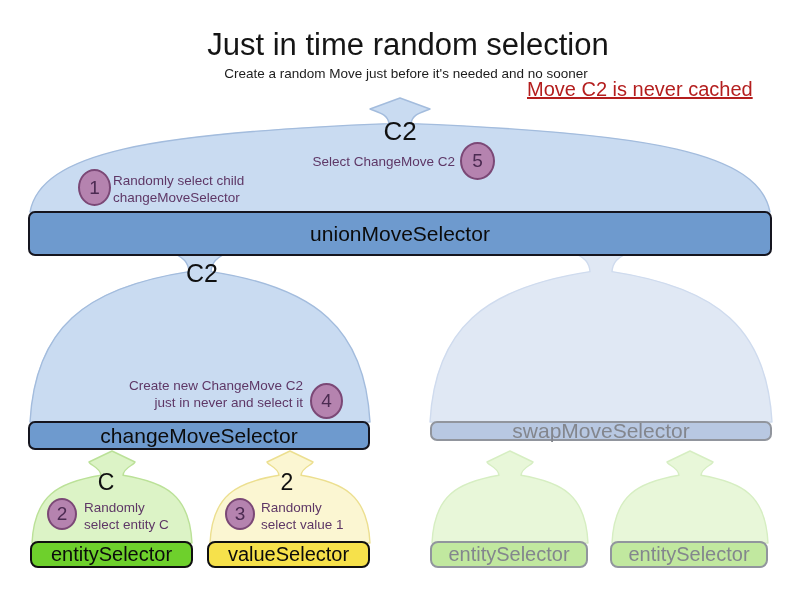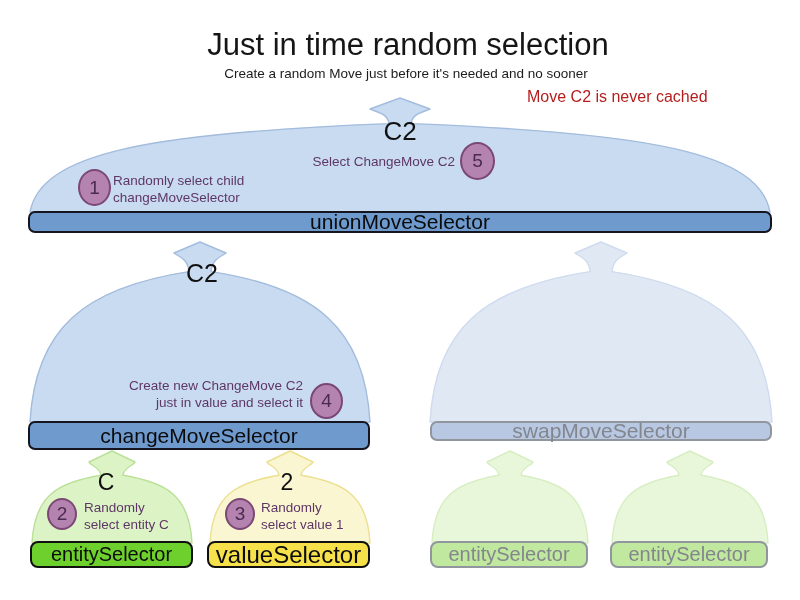--- a/index.html
+++ b/index.html
@@ -8,37 +8,37 @@
     font-family:"Liberation Sans",sans-serif;
   }
   .abs{position:absolute;}
   .title{
     left:0;right:0;top:29px;text-align:center;font-size:31px;color:#151515;line-height:1.05;padding-left:16px;
   }
   .subtitle{
     left:0;right:0;top:66px;text-align:center;font-size:13.5px;color:#1c1c1c;padding-left:12px;
   }
   .warning{
-    left:527px;top:88px;font-size:16px;color:var(--note-red);white-space:nowrap;
+    left:527px;top:78px;font-size:20px;color:var(--note-red);white-space:nowrap;text-decoration:underline;
   }
   svg.dome{position:absolute;overflow:visible;z-index:1;}
   svg.dome path{stroke-width:1.4;stroke-linejoin:round;}
   svg.dome.blue path{fill:var(--dome-blue-fill);stroke:var(--dome-blue-stroke);}
   svg.dome.blue-faded path{fill:var(--dome-blue-faded-fill);stroke:var(--dome-blue-faded-stroke);}
   svg.dome.green path{fill:var(--dome-green-fill);stroke:var(--dome-green-stroke);}
   svg.dome.green-faded path{fill:var(--dome-green-faded-fill);stroke:var(--dome-green-faded-stroke);}
   svg.dome.yellow path{fill:var(--dome-yellow-fill);stroke:var(--dome-yellow-stroke);}
   .bar{
     position:absolute;z-index:2;display:flex;align-items:center;justify-content:center;
     box-sizing:border-box;border-radius:7px;white-space:nowrap;
   }
   .bar.blue{background:var(--bar-blue);border:2px solid var(--bar-blue-border);color:#0b0b0b;font-size:21px;}
   .bar.blue-faded{background:var(--bar-blue-faded);border:2px solid var(--bar-faded-border);color:var(--faded-text);font-size:21px;}
   .bar.green{background:var(--bar-green);border:2px solid #101010;color:#0b0b0b;font-size:20px;border-radius:8px;}
-  .bar.yellow{background:var(--bar-yellow);border:2px solid #101010;color:#0b0b0b;font-size:24px;border-radius:8px;}
+  .bar.yellow{background:var(--bar-yellow);border:2px solid #101010;color:#0b0b0b;font-size:20px;border-radius:8px;}
   .bar.green-faded{background:var(--bar-green-faded);border:2px solid var(--bar-faded-border);color:var(--faded-text);font-size:20px;border-radius:8px;}
   .out-label{position:absolute;z-index:3;text-align:center;color:#101010;}
   .step-circle{
     position:absolute;z-index:3;border-radius:50%;
     background:var(--step-circle-fill);border:2px solid var(--step-circle-border);
     display:flex;align-items:center;justify-content:center;
     color:#4c2b52;font-size:19px;box-sizing:border-box;
   }
   .step-text{position:absolute;z-index:3;font-size:13.5px;line-height:17px;color:var(--step-text);white-space:nowrap;}
   .step-text.right{text-align:right;}
@@ -68,21 +68,21 @@
   <svg class="dome yellow" style="left:210px;top:451px" width="160" height="92" viewBox="0 0 160 92">
       <path d="M 0,92 C 2.4,44.2 25.6,31.5 69,24.3 C 67.9,16 58,14.399999999999999 57,11 L 80,0 L 103,11 C 102,14.399999999999999 92.1,16 91,24.3 C 134.4,31.5 157.6,44.2 160,92 Z"></path>
     </svg>
   <svg class="dome green-faded" style="left:432px;top:451px" width="156" height="92" viewBox="0 0 156 92">
       <path d="M 0,92 C 2.3,44.2 25.0,31.5 67,24.3 C 65.9,16 56,14.399999999999999 55,11 L 78,0 L 101,11 C 100,14.399999999999999 90.1,16 89,24.3 C 131.0,31.5 153.7,44.2 156,92 Z"></path>
     </svg>
   <svg class="dome green-faded" style="left:612px;top:451px" width="156" height="92" viewBox="0 0 156 92">
       <path d="M 0,92 C 2.3,44.2 25.0,31.5 67,24.3 C 65.9,16 56,14.399999999999999 55,11 L 78,0 L 101,11 C 100,14.399999999999999 90.1,16 89,24.3 C 131.0,31.5 153.7,44.2 156,92 Z"></path>
     </svg>
 
-  <div class="bar blue" style="left:28px;top:211px;width:744px;height:22px">
+  <div class="bar blue" style="left:28px;top:211px;width:744px;height:45px">
     <span>unionMoveSelector</span>
   </div>
   <div class="bar blue" style="left:28px;top:421px;width:342px;height:29px">
     <span>changeMoveSelector</span>
   </div>
   <div class="bar blue-faded" style="left:430px;top:421px;width:342px;height:20px">
     <span>swapMoveSelector</span>
   </div>
   <div class="bar green" style="left:30px;top:541px;width:163px;height:27px">
     <span>entitySelector</span>
@@ -108,21 +108,21 @@
     <span>changeMoveSelector</span>
   </div>
 
   <div class="step-text right" style="left:300px;top:153px;width:155px">
     <span>Select ChangeMove C2</span>
   </div>
   <div class="step-circle" style="left:460px;top:142px;width:35px;height:38px">5</div>
 
   <div class="step-text right" style="left:103px;top:377px;width:200px">
     <span>Create new ChangeMove C2</span>
-    <span>just in value and select it</span>
+    <span>just in never and select it</span>
   </div>
   <div class="step-circle" style="left:310px;top:383px;width:33px;height:36px">4</div>
 
   <div class="step-circle" style="left:47px;top:498px;width:30px;height:32px">2</div>
   <div class="step-text" style="left:84px;top:499px">
     <span>Randomly</span>
     <span>select entity C</span>
   </div>
 
   <div class="step-circle" style="left:225px;top:498px;width:30px;height:32px">3</div>

